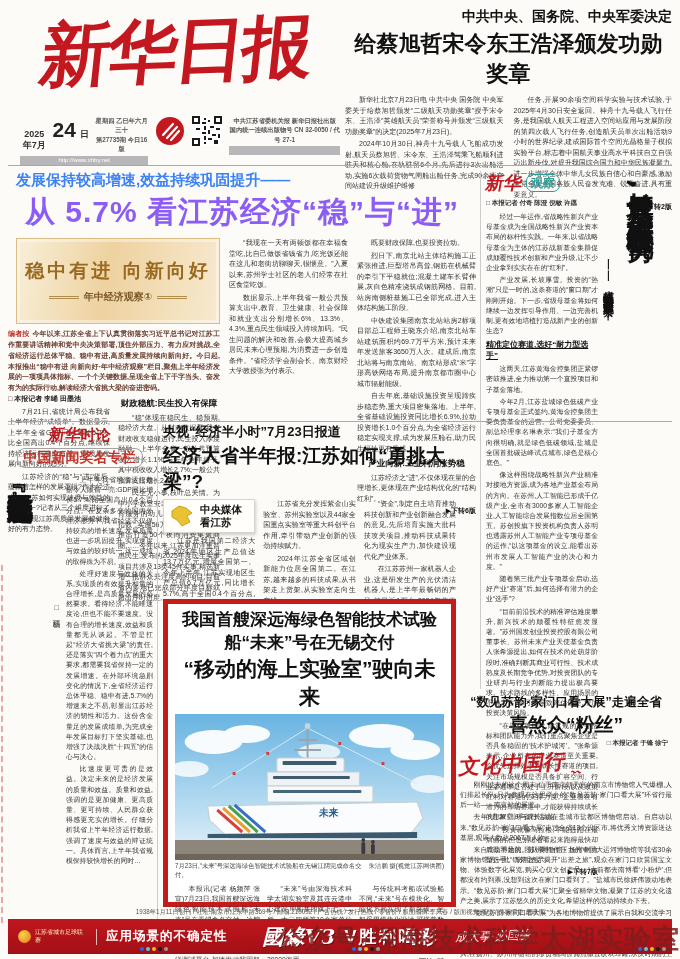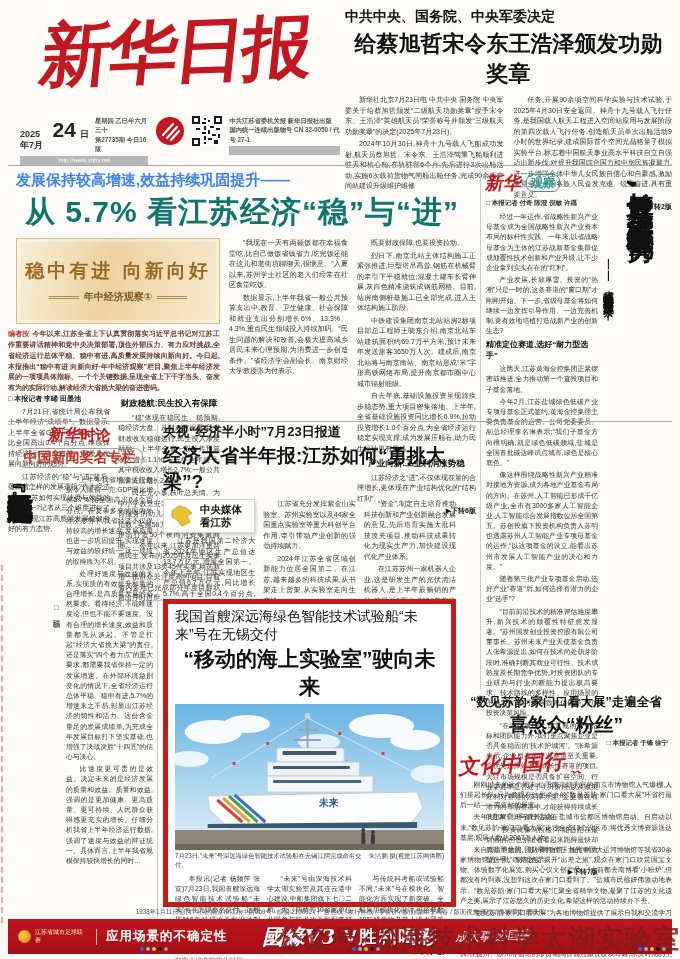--- a/index.html
+++ b/index.html
@@ -10,44 +10,44 @@
   .t68{font-size:6.8px;line-height:1.5;text-align:justify;color:#333;}
   .p{margin:0 0 2px 0;text-indent:2em;}
   .jump{font-weight:bold;color:#111;text-align:right;font-size:7px;margin-top:1px;}
   .subhead{font-weight:bold;font-size:8.5px;text-align:center;color:#111;margin:3px 0;}
   .vert{writing-mode:vertical-rl;}
 
   
   .mast-left{position:absolute;left:10px;top:2px;width:330px;height:162px;}
   .brand{font-family:"DejaVu Serif",serif;font-weight:bold;font-size:70px;color:#c3181f;
          text-align:center;transform:skewX(-8deg) rotate(-2deg);letter-spacing:-3px;line-height:1.4;}
-  .mast-info{position:absolute;left:10px;top:114px;right:0;display:flex;gap:7px;align-items:flex-start;}
+  .mast-info{position:absolute;left:10px;top:114px;right:0;display:flex;gap:7px;align-items:flex-start;text-align:center;}
   .date-wrap{width:130px;}
   .date-row{display:flex;align-items:baseline;gap:4px;}
   .date-prefix,.date-suffix{font-size:9px;font-weight:bold;color:#333;}
   .date-day{font-size:21px;font-weight:bold;color:#222;}
   .mast-lines{font-size:6.3px;font-weight:bold;color:#555;line-height:1.5;}
   .mast-bar{margin-top:2px;height:9px;background:#b7b7ba;display:flex;align-items:center;justify-content:center;}
   .mast-bar span{font-size:6px;color:#fff;}
   .logo-circle{flex:none;}
   .qr{flex:none;}
   .mast-right{width:112px;}
 
   
   .top-article{position:absolute;left:345px;top:8px;width:327px;}
-  .ta-kicker{font-size:14px;font-weight:bold;text-align:left;color:#111;}
+  .ta-kicker{font-size:14px;font-weight:bold;text-align:right;color:#111;}
   .ta-headline{font-size:22px;font-weight:bold;text-align:center;color:#111;margin:3px 0 6px 0;letter-spacing:0px;}
   .ta-cols{display:flex;gap:10px;}
   .ta-col{flex:1;}
   .hrline{position:absolute;left:8px;right:8px;border-top:1px solid #a9a9a9;}
 
   
   .main-article{position:absolute;left:8px;top:171px;width:468px;height:247px;}
   .ma-kicker{font-size:15px;font-weight:bold;color:#3b82f6;margin-left:8px;}
-  .ma-headline{font-size:30px;font-weight:bold;color:#0f766e;text-align:center;margin:2px 0 5px 0;letter-spacing:1px;}
+  .ma-headline{font-size:30px;font-weight:bold;color:#8b5cf6;text-align:center;margin:2px 0 5px 0;letter-spacing:1px;}
   .ma-body{display:flex;gap:9px;}
   .ma-left{width:212px;flex:none;}
   .gold-banner{height:84px;border:1px solid #ddbd84;background:linear-gradient(100deg,#f8efd8 0%,#eed2a0 45%,#f7ead0 100%);
                display:flex;flex-direction:column;align-items:center;justify-content:center;box-shadow:inset 0 0 0 3px rgba(255,255,255,.4);margin-left:8px;}
   .gold-title{font-family:"DejaVu Serif",serif;font-size:19px;font-weight:bold;color:#9a6a20;letter-spacing:3px;}
   .gold-subrow{display:flex;align-items:center;gap:5px;margin-top:6px;color:#7c5a28;}
   .gold-subrow i{display:block;width:30px;border-top:3px double #b08c4a;}
   .gold-sub{font-size:10px;font-weight:bold;}
   .editor-note{font-size:7px;line-height:1.55;text-align:justify;color:#6d4034;font-weight:bold;margin-top:5px;}
   .note-label{color:#c2342a;margin-right:3px;}
@@ -57,21 +57,21 @@
   .ma-col{flex:1;}
 
   
   .observe{position:absolute;left:480px;top:171px;width:194px;height:518px;border-left:1px solid #ccc;padding-left:5px;
            display:flex;gap:4px;box-sizing:border-box;}
   .obs-content{width:112px;flex:none;}
   .obs-logo{display:flex;align-items:center;gap:4px;margin-bottom:4px;}
   .obs-script{font-family:"DejaVu Serif",serif;font-weight:bold;font-size:18px;color:#c3181f;transform:skewX(-10deg);}
   .obs-box{font-size:12px;font-weight:bold;color:#2f9e96;border:1.5px solid #2f9e96;border-radius:7px;padding:0 4px;line-height:1.4;}
   .obs-byline{font-size:6.5px;font-weight:bold;color:#333;margin:3px 0 4px 0;}
-  .obs-sub{font-weight:bold;font-size:8px;text-align:left;color:#111;margin:3px 0;}
+  .obs-sub{font-weight:bold;font-size:8px;text-align:left;color:#111;margin:3px 0;text-decoration:underline;}
   .obs-vsub{width:20px;flex:none;}
   .obs-vsub div{font-size:10.5px;font-weight:bold;color:#111;letter-spacing:1px;margin-top:88px;}
   .obs-vhead{width:52px;flex:none;}
   .obs-vhead div{font-size:27px;font-weight:bold;color:#111;line-height:1.05;letter-spacing:2px;font-family:"DejaVu Sans",sans-serif;}
 
   
   .shilun{position:absolute;left:6px;top:425px;width:152px;height:498px;border-right:1px solid #ccc;padding-right:4px;box-sizing:border-box;}
   .sl-logorow{text-align:center;}
   .sl-script{font-family:"DejaVu Serif",serif;font-weight:bold;font-size:16px;color:#c3181f;transform:skewX(-8deg);display:inline-block;}
   .sl-rest{font-size:15px;font-weight:bold;color:#b91c1c;font-family:Liberation Mono, monospace;}
@@ -90,21 +90,21 @@
   .eco-headline{font-size:19px;font-weight:bold;color:#111;margin:2px 0 4px 0;}
   .eco-cols{display:flex;gap:8px;}
   .eco-col{flex:1;}
   .badge{border:1px solid #d8d5cc;background:#fffefa;box-shadow:1px 2px 3px rgba(0,0,0,.18);
          display:flex;align-items:center;gap:5px;padding:3px 5px;margin-bottom:3px;}
   .badge-text{font-size:10.5px;font-weight:bold;color:#111;line-height:1.25;}
 
   
   .future-box{position:absolute;left:163px;top:599px;width:293px;height:308px;border:5px solid #c41b1b;background:#fff;
               box-sizing:border-box;padding:4px 7px;}
-  .fut-kicker{font-size:14px;font-weight:normal;color:#111;}
+  .fut-kicker{font-size:17px;font-weight:bold;color:#111;text-align:center;}
   .fut-headline{font-size:21px;font-weight:bold;color:#111;text-align:center;margin:1px 0 3px 0;}
   .fut-photo{width:100%;height:146px;display:block;}
   .fut-caption{display:flex;justify-content:space-between;gap:6px;font-size:6.3px;color:#444;margin-top:2px;}
   .fut-cols{display:flex;gap:7px;margin-top:4px;}
   .fut-col{flex:1;}
 
   
   .fenlu{position:absolute;left:460px;top:694px;width:212px;height:212px;}
   .fl-kicker{font-size:12.5px;font-weight:bold;text-align:center;color:#111;}
   .fl-headline{font-size:19px;font-weight:bold;text-align:center;color:#111;line-height:1.25;margin:2px 0;}

